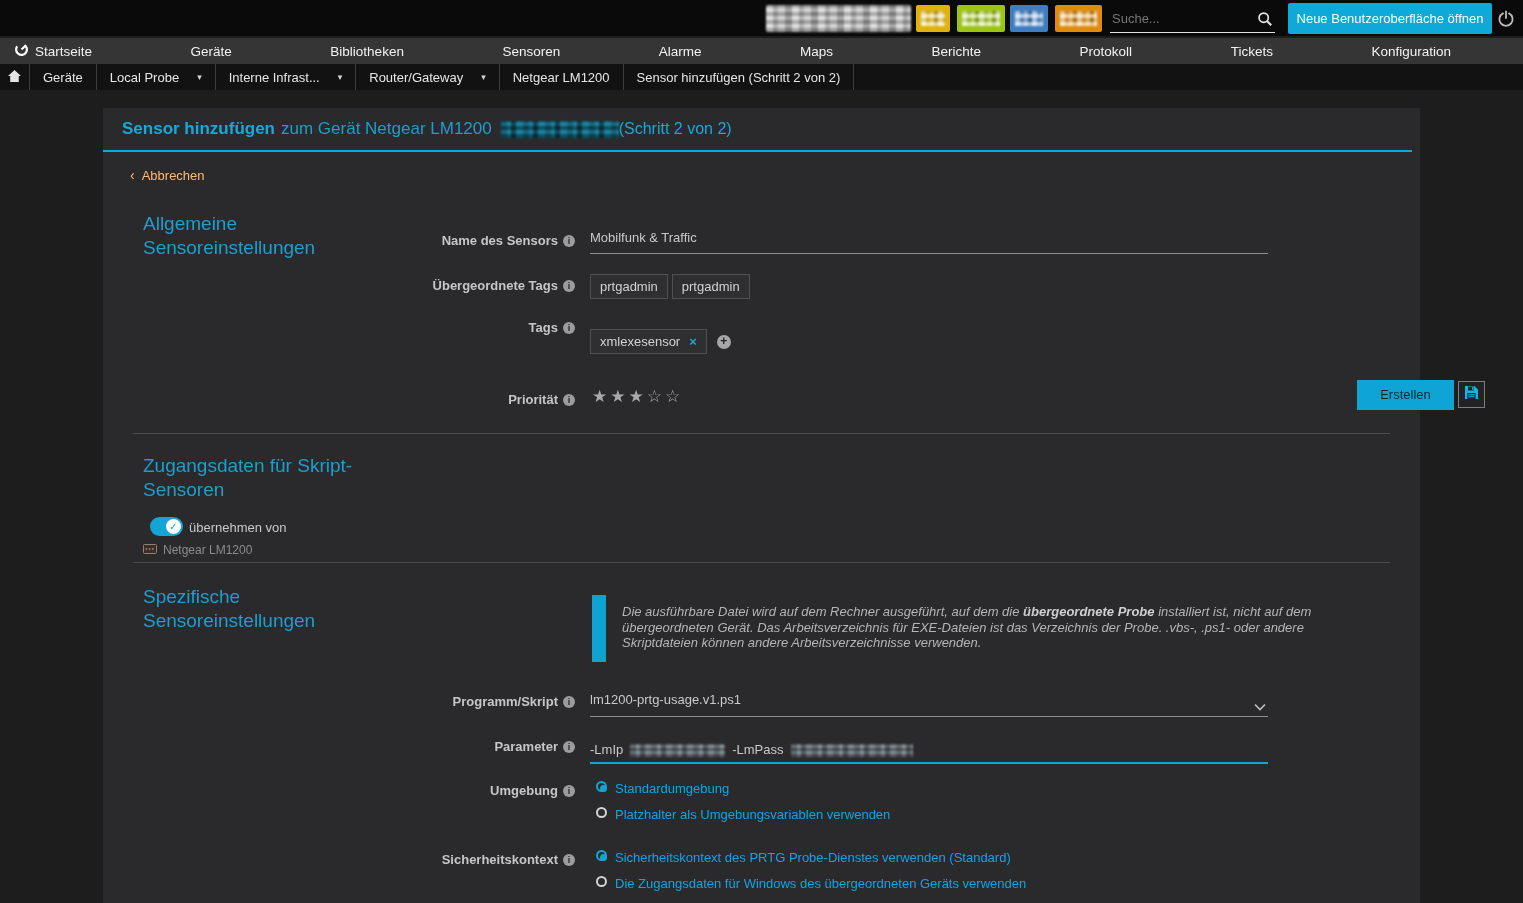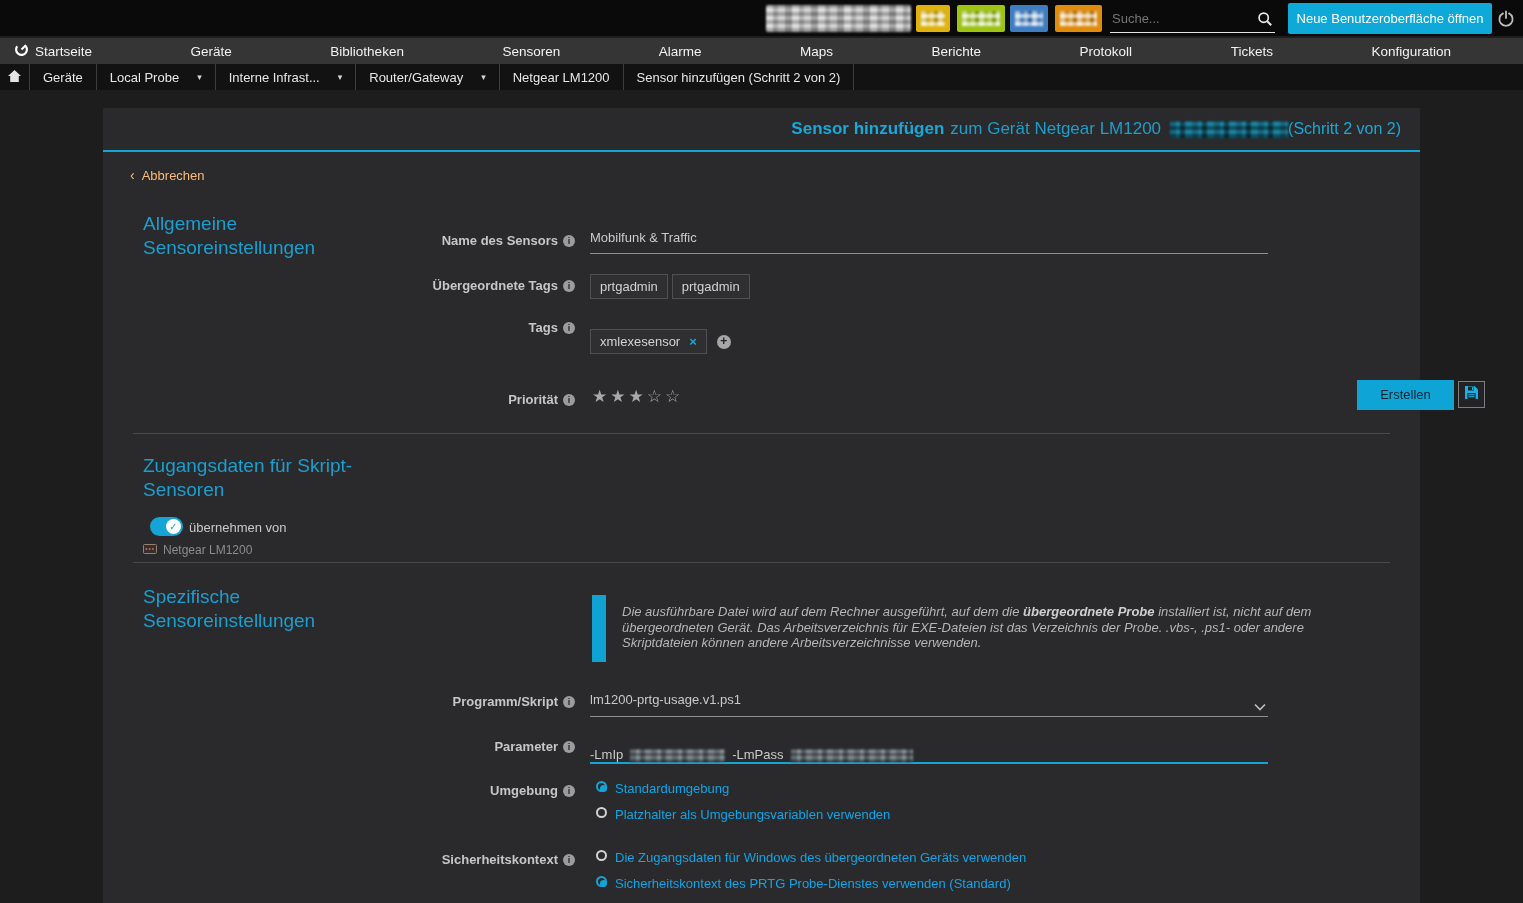--- a/index.html
+++ b/index.html
@@ -57,23 +57,23 @@
     position:absolute; top:64px; left:0; right:0; height:26px; background:#121212;
     display:flex; align-items:stretch; font-size:13px; color:#e6e6e6;
   }
   .crumb { display:flex; align-items:center; padding:0 13px; border-right:1px solid #3d3d3d; cursor:pointer; gap:18px; }
   .crumb-home { padding:0; width:30px; justify-content:center; }
   .caret { font-size:9px; color:#d8d8d8; }
 
   
   .panel { position:absolute; left:103px; top:108px; width:1317px; height:795px; background:#2a2a2c; }
   .panel-header {
-    position:absolute; top:0; left:0; right:0; height:44px;
+    position:absolute; top:0; left:0; right:8px; height:44px;
     border-bottom:2px solid #14a5d6;
-    display:flex; align-items:center; justify-content:flex-end;
+    display:flex; align-items:center; justify-content:flex-start;
     padding:0 19px; font-size:17px;
   }
   .ph-left { display:flex; align-items:center; }
   .title-bold { color:#19a8d8; font-weight:bold; }
   .title-rest { color:#1d9ecb; margin-left:6px; }
   .cens-ip {
     display:inline-block; width:118px; height:17px; margin-left:9px; filter:blur(1px);
     background:
       repeating-linear-gradient(0deg, rgba(0,0,0,.35) 0 4px, rgba(255,255,255,.05) 4px 8px),
       repeating-linear-gradient(90deg,#0f5e76 0 6px,#11809e 6px 10px,#0a3d4e 10px 15px,#137d9b 15px 22px);
@@ -139,21 +139,21 @@
 
   .select-ctrl {
     position:absolute; left:487px; top:584px; width:678px; height:25px;
     border-bottom:1px solid #8f8f8f; font-size:13px; color:#c9c9c9; cursor:pointer;
   }
   .select-caret { position:absolute; right:2px; top:7px; }
 
   .param-ctrl {
     position:absolute; left:487px; top:629px; width:678px; height:27px;
     border-bottom:2px solid #14a5d6; font-size:13px; color:#c9c9c9;
-    display:flex; align-items:flex-end; gap:7px; cursor:text;
+    display:flex; align-items:center; gap:7px; cursor:text;
   }
   .cens-param1, .cens-param2 {
     height:13px; margin-top:2px; filter:blur(1px);
     background:
       repeating-linear-gradient(0deg, rgba(0,0,0,.30) 0 3px, rgba(255,255,255,.07) 3px 6px),
       repeating-linear-gradient(90deg,#5d656b 0 6px,#848e95 6px 10px,#4c5357 10px 15px,#7b858c 15px 21px);
   }
   .cens-param1 { width:95px; } .cens-param2 { width:122px; }
 
   .radio-group { position:absolute; left:493px; }
@@ -398,22 +398,22 @@
       <span class="radio"></span>
       <span>Platzhalter als Umgebungsvariablen verwenden</span>
     </div>
   </div>
 
   <div class="flabel fl-sich">
     <span>Sicherheitskontext</span><span class="info-icon">i</span>
   </div>
   <div class="radio-group rg-sich">
     <div class="radio-row">
+      <span class="radio radio-on"></span>
+      <span>Sicherheitskontext des PRTG Probe-Dienstes verwenden (Standard)</span>
+    </div>
+    <div class="radio-row">
       <span class="radio"></span>
       <span>Die Zugangsdaten für Windows des übergeordneten Geräts verwenden</span>
     </div>
-    <div class="radio-row">
-      <span class="radio radio-on"></span>
-      <span>Sicherheitskontext des PRTG Probe-Dienstes verwenden (Standard)</span>
-    </div>
   </div>
 
 </div>
 
 </body></html>

